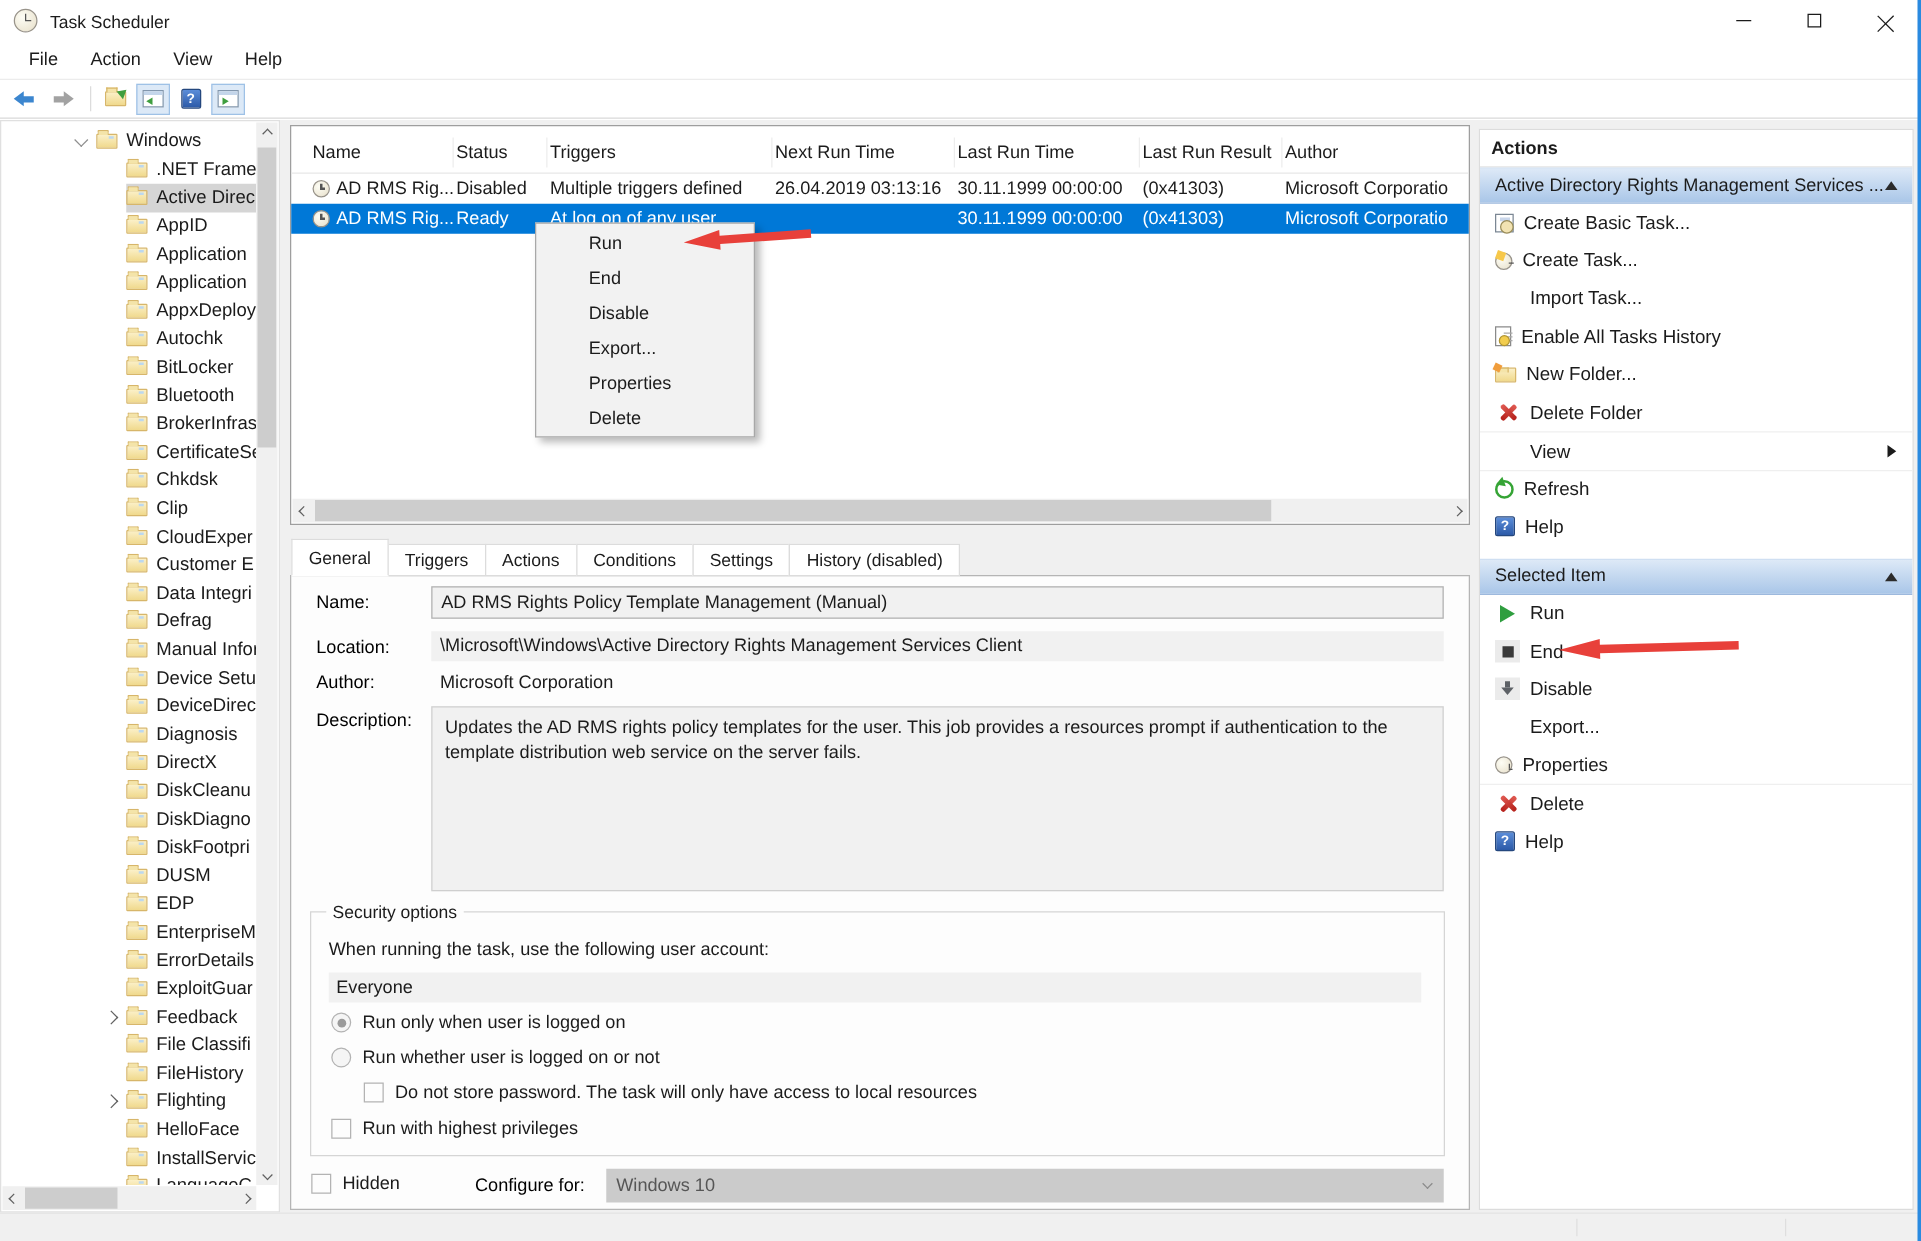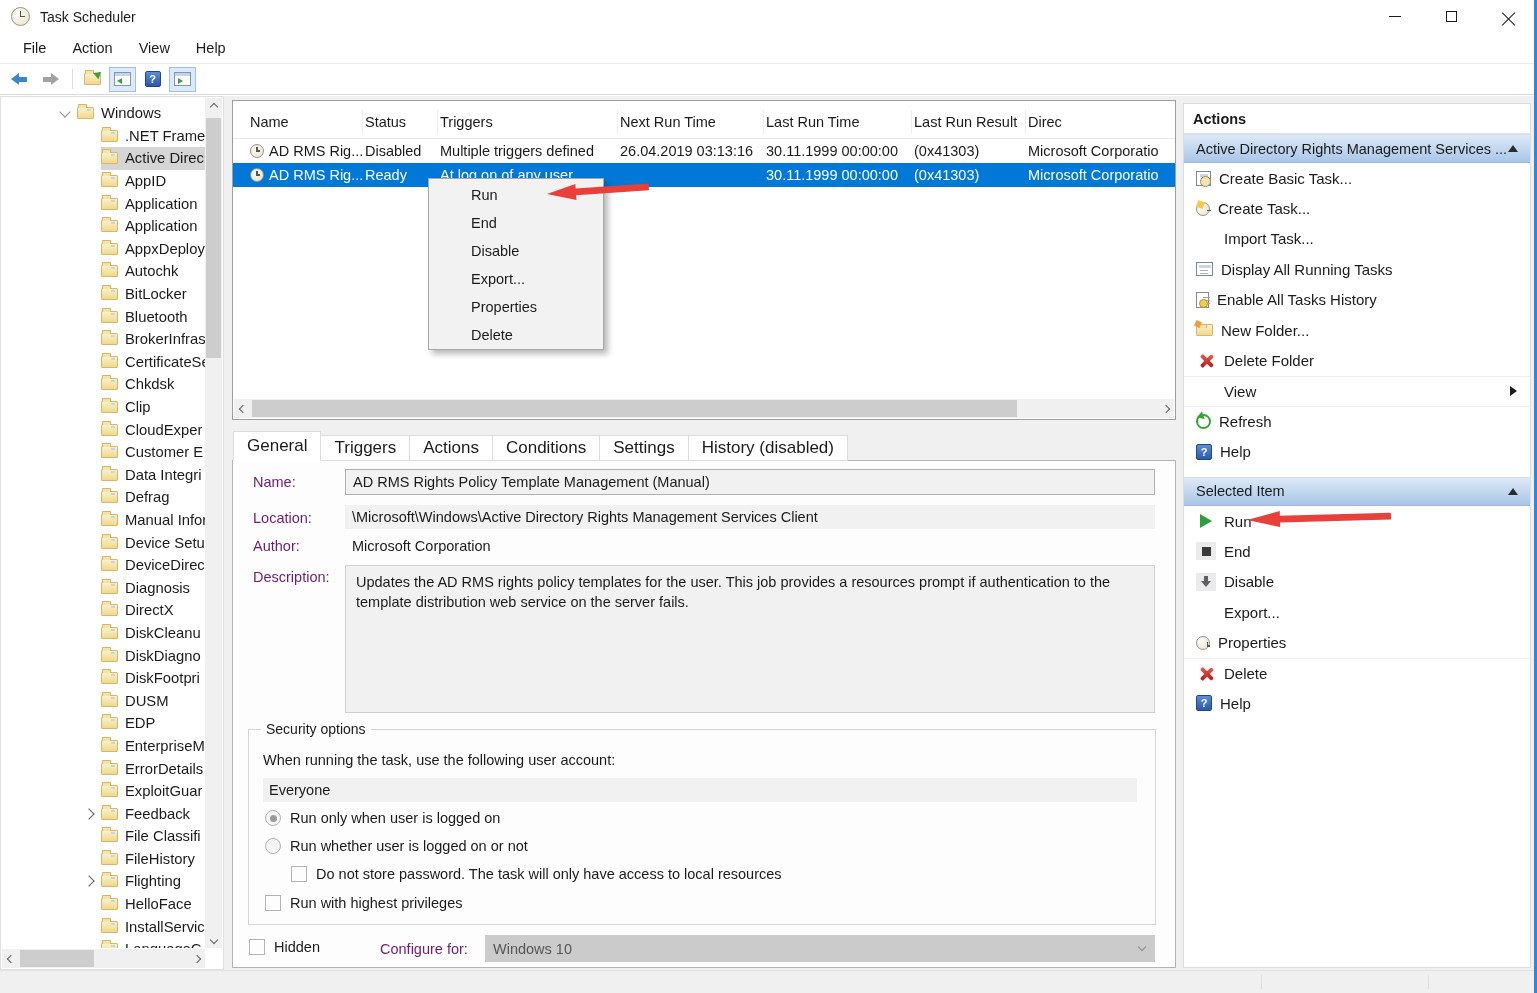--- a/index.html
+++ b/index.html
@@ -90,25 +90,25 @@
   .name-cell { display:flex; align-items:center; gap:5px;text-align:center; }
   
   .context-menu { position:absolute; left:428px; top:178px; width:176px; height:172px; background:#f2f2f2;
                   border:1px solid #a8a8a8; box-shadow:4px 4px 6px rgba(0,0,0,0.28); z-index:30; padding:2px 0; }
   .cm-item { height:28px; display:flex; align-items:center; padding-left:42px; font-size:14.5px; }
   
   .arrow-annotation { position:absolute; z-index:40; }
   
   .props { position:absolute; left:232px; top:428px; width:944px; height:540px; }
   .tabs { position:absolute; left:1px; top:3px; height:30px; display:flex; align-items:flex-end; z-index:3; }
-  .tab { height:26px; padding:0 13px; display:flex; align-items:center; background:#fff; border:1px solid #dcdcdc; margin-right:-1px; font-size:17px; }
+  .tab { height:26px; padding:0 13px; display:flex; align-items:center; background:#fff; border:1px solid #dcdcdc; margin-right:-1px; font-size:14px; }
   .tab.active { height:30px; border-bottom:1px solid #fff; background:#fff; z-index:4; }
   .props-content { position:absolute; left:0; top:32px; right:0; bottom:0; background:#fdfdfd; border:1px solid #b5b5b5; }
   .p-abs { position:absolute; }
-  .fld-label { color:#701a75; }
+  .fld-label { color:#000000; }
   .field-box { background:#f1f1f1; border:1px solid #b0b0b0; display:flex; align-items:center; padding-left:7px; }
   .field-strip { background:#f1f1f1; display:flex; align-items:center; padding-left:7px; }
   .desc-box { background:#f1f1f1; border:1px solid #cfcfcf; padding:6px 10px; line-height:20px; }
   .groupbox { position:absolute; border:1px solid #d5d5d5; }
   .group-legend { position:absolute; top:-9px; left:12px; background:#fdfdfd; padding:0 5px; font-size:14px; }
   .radio { width:16px; height:16px; border:1px solid #b3b3b3; border-radius:50%; background:#f5f5f5; margin-right:9px; position:relative; flex:none; }
   .radio.checked::after { content:""; position:absolute; left:3.5px; top:3.5px; width:7px; height:7px; border-radius:50%; background:#9a9a9a; }
   .checkbox { width:16px; height:16px; border:1px solid #b3b3b3; background:#fdfdfd; margin-right:9px; flex:none; }
   .ctl-row { display:flex; align-items:center; }
   .select-disabled { background:#cbcbcb; color:#565656; display:flex; align-items:center; padding-left:8px; position:relative; }
@@ -499,21 +499,21 @@
 </div>
 
 <div class="task-panel">
   <div class="list-header">
     <span class="lh-cell c0">Name</span>
     <span class="lh-cell c1">Status</span>
     <span class="lh-cell c2">Triggers</span>
     <span class="lh-cell c3">Next Run Time</span>
     <span class="lh-cell c4">Last Run Time</span>
     <span class="lh-cell c5">Last Run Result</span>
-    <span class="lh-cell c6">Direc</span>
+    <span class="lh-cell c6">Author</span>
   </div>
   <div class="list-row">
     <span class="cell c0 name-cell">
         <span class="clock"></span>
       <span>AD RMS Rig...</span>
       </span>
     <span class="cell c1">Disabled</span>
     <span class="cell c2">Multiple triggers defined</span>
     <span class="cell c3">26.04.2019 03:13:16</span>
     <span class="cell c4">30.11.1999 00:00:00</span>
@@ -630,24 +630,20 @@
     </div>
       <div class="act-item">
       <span class="act-icon i-create-task"></span>
       <span>Create Task...</span>
     </div>
       <div class="act-item">
       <span class="act-icon"></span>
       <span>Import Task...</span>
     </div>
       <div class="act-item">
-      <span class="act-icon i-display-running"></span>
-      <span>Display All Running Tasks</span>
-    </div>
-      <div class="act-item">
       <span class="act-icon i-enable-history"></span>
       <span>Enable All Tasks History</span>
     </div>
       <div class="act-item">
       <span class="act-icon i-new-folder"></span>
       <span>New Folder...</span>
     </div>
       <div class="act-item">
       <span class="act-icon i-delete"></span>
       <span>Delete Folder</span>

